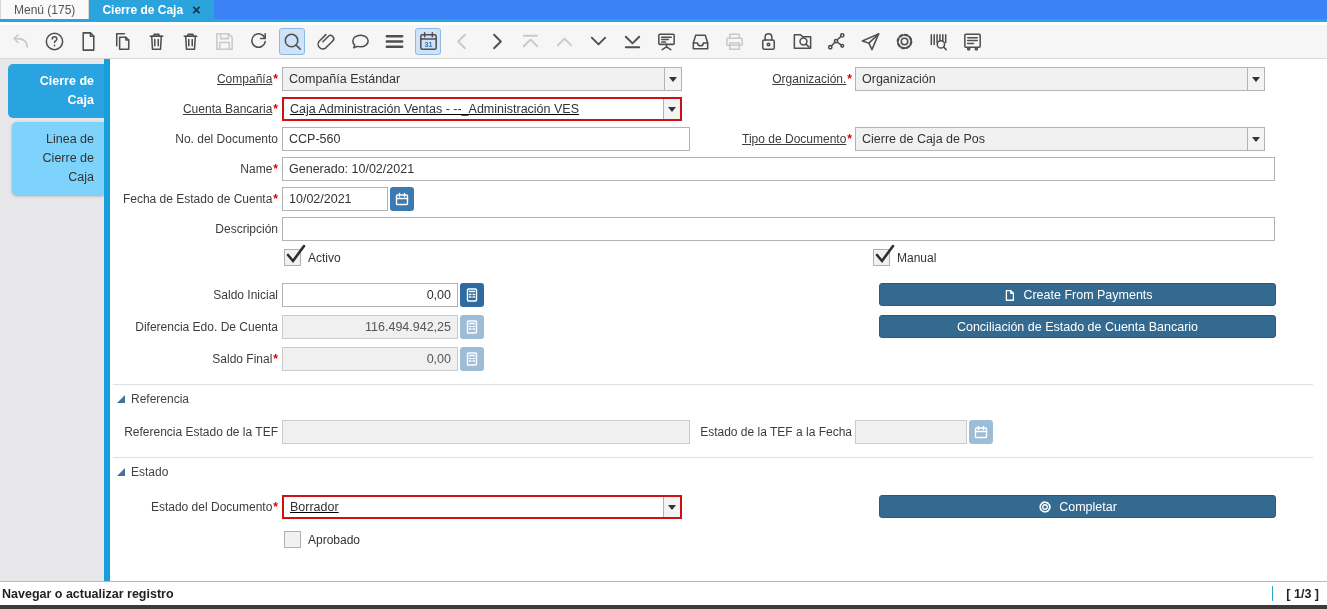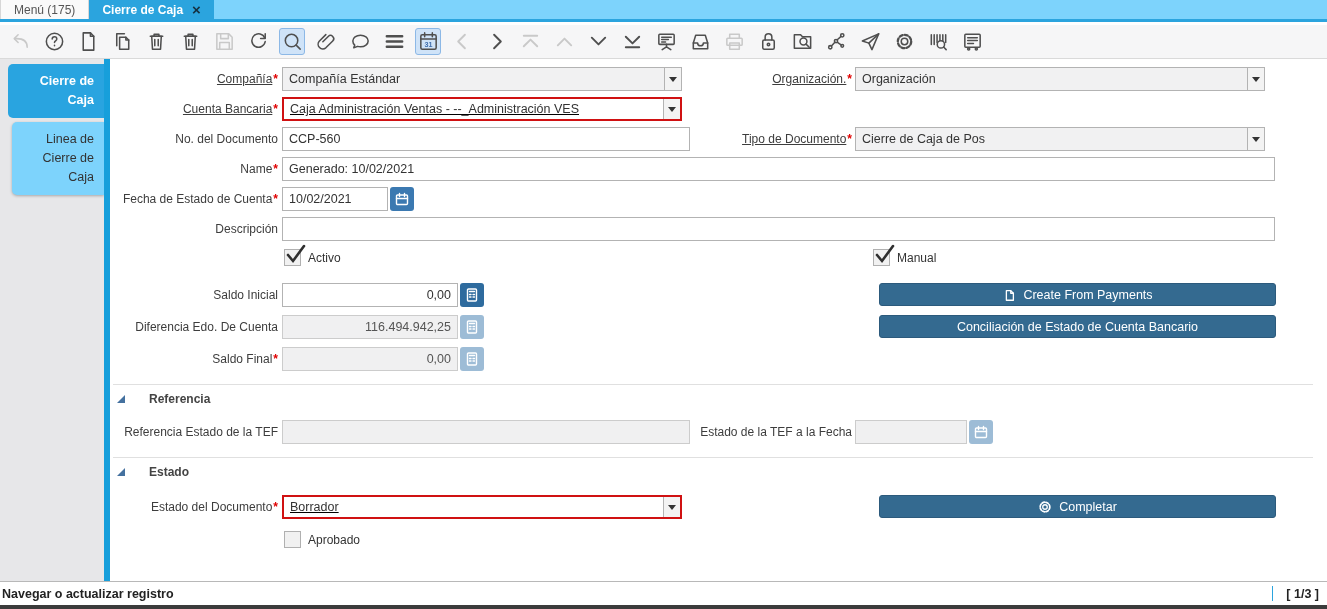--- a/index.html
+++ b/index.html
@@ -1,20 +1,20 @@
 <!DOCTYPE html>
 <html><head>
 <meta charset="utf-8">
 <style>
   * { box-sizing: border-box; margin: 0; padding: 0; }
   html,body { width:1327px; height:609px; overflow:hidden; }
   body { font-family:"Liberation Sans", sans-serif; position:relative; background:#fff; }
 
   
-  .tabbar { position:absolute; top:0; left:0; right:0; height:22px; background:#7dd3fc;
+  .tabbar { position:absolute; top:0; left:0; right:0; height:22px; background:#3b82f6;
             border-bottom:3px solid #2ba4de; display:flex; align-items:stretch; }
   .wtab { padding:3px 13px 0; font-size:12px; color:#555; background:#fafafa;
           border-right:1px solid #d7d7d7; border-left:1px solid #d7d7d7; white-space:nowrap; }
   .wtab.active { background:#2ba4de; color:#fff; font-weight:bold; border:none;
                  display:flex; align-items:center; gap:9px; padding-top:0; }
   .closex { font-size:15px; font-weight:bold; color:#15303f; line-height:1; cursor:pointer; }
 
   
   .toolbar { position:absolute; top:25px; left:0; right:0; height:34px; background:#f6f6f7;
              border-bottom:1px solid #dadada; display:flex; align-items:center; padding-left:7px; }
@@ -63,22 +63,22 @@
   .abtn { position:absolute; left:753px; width:397px; height:23px; background:#346a90;
           border:1px solid #2c5a7c; border-radius:3px; color:#fff; font-size:12.5px;
           display:flex; align-items:center; justify-content:center; gap:7px; cursor:pointer;margin-left:16px; }
   .abtn svg { width:14px; height:14px; }
   .abtn svg * { stroke:#fff; fill:none; stroke-width:1.5; stroke-linecap:round; stroke-linejoin:round; }
   .chkrow { position:absolute; display:flex; align-items:center; gap:7px; font-size:12px; color:#333; }
   .chk { width:17px; height:17px; background:#f1f1f1; border:1px solid #b0b0b0; position:relative; flex:none; }
   .chk svg { position:absolute; left:0px; top:-7px; width:21px; height:21px; }
   .chk svg path { stroke:#2f2f2f; stroke-width:2.6; fill:none; stroke-linecap:round; }
   .divider { position:absolute; left:3px; right:14px; height:1px; background:#e0e0e0; }
-  .sect { position:absolute; left:7px; display:flex; align-items:center; gap:24px;
-          font-size:12px; font-weight:700; color:#444; }
+  .sect { position:absolute; left:7px; display:flex; align-items:center; gap:6px;
+          font-size:12px; font-weight:400; color:#444; }
   .tri { width:0; height:0; border-left:8px solid transparent; border-bottom:8px solid #44719f; }
 
   
   .statusbar { position:absolute; left:0; right:0; bottom:4px; height:24px; background:#fff;
                border-top:1px solid #b8b8b8; display:flex; align-items:center;
                justify-content:space-between; font-size:12.5px; font-weight:700; color:#222;
                padding:0 8px 0 2px; }
   .recwrap { display:flex; align-items:center; gap:13px;padding-left:23px; }
   .recsep { width:1px; height:15px; background:#2ba4de; }
   .bbar { position:absolute; left:0; right:0; bottom:0; height:4px; background:#3b3b3b; }

